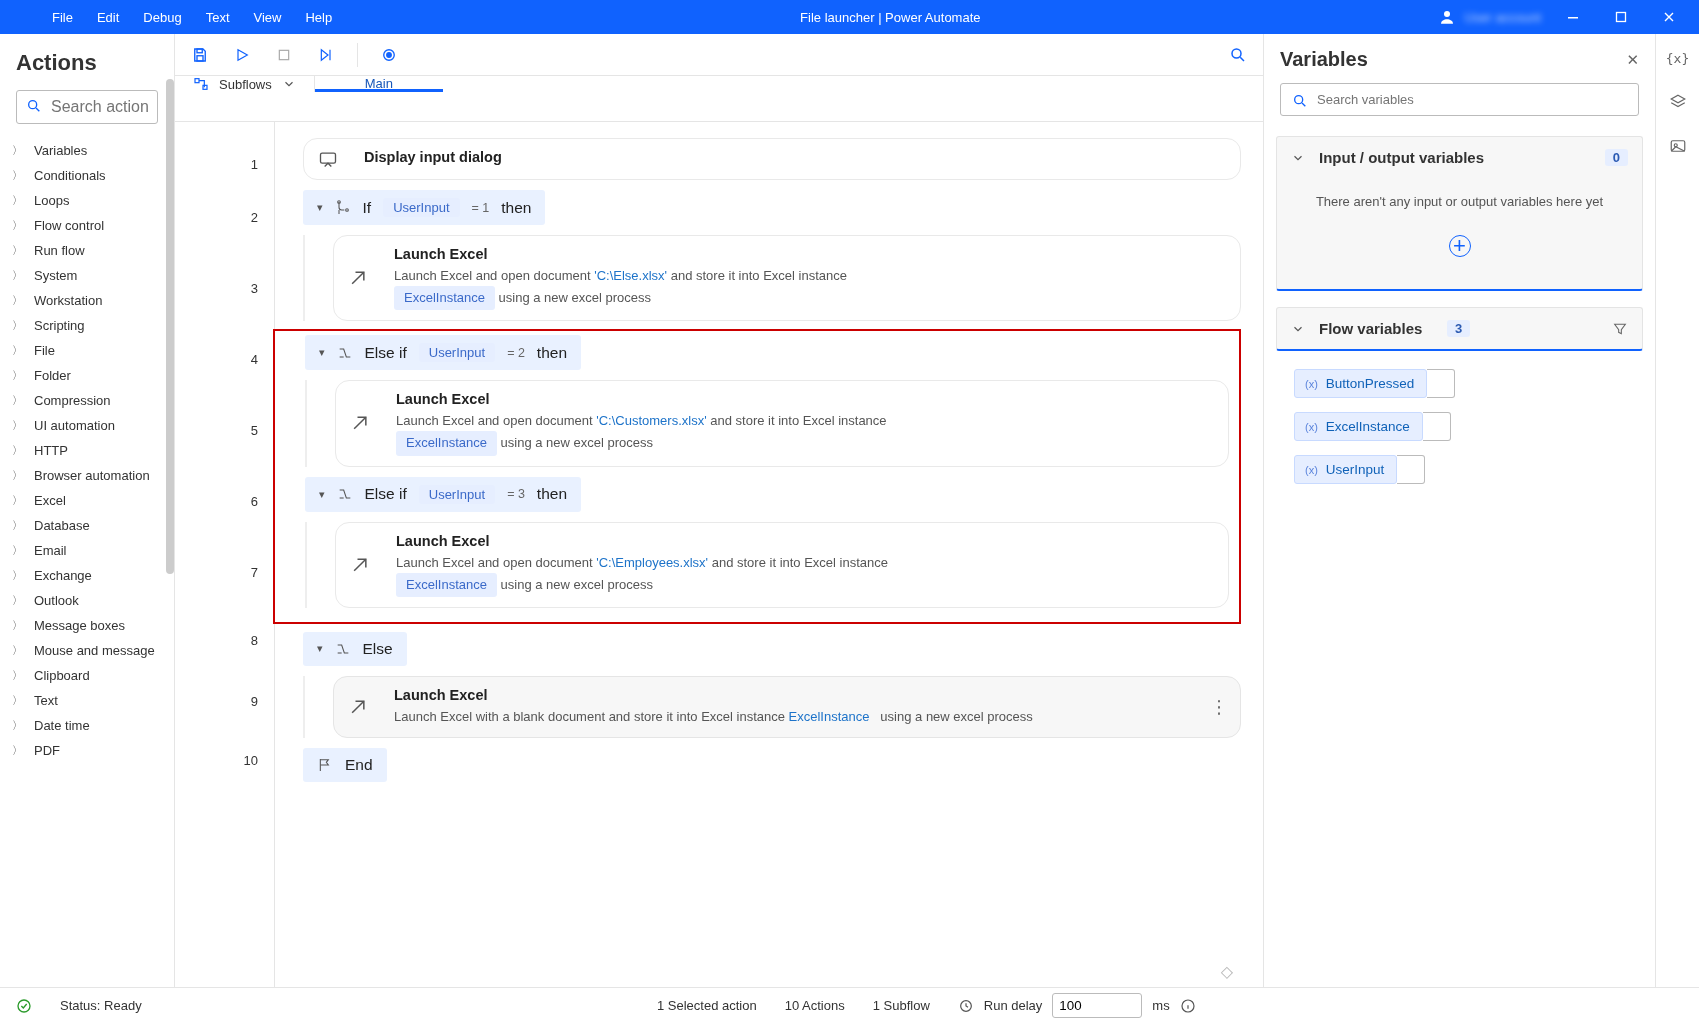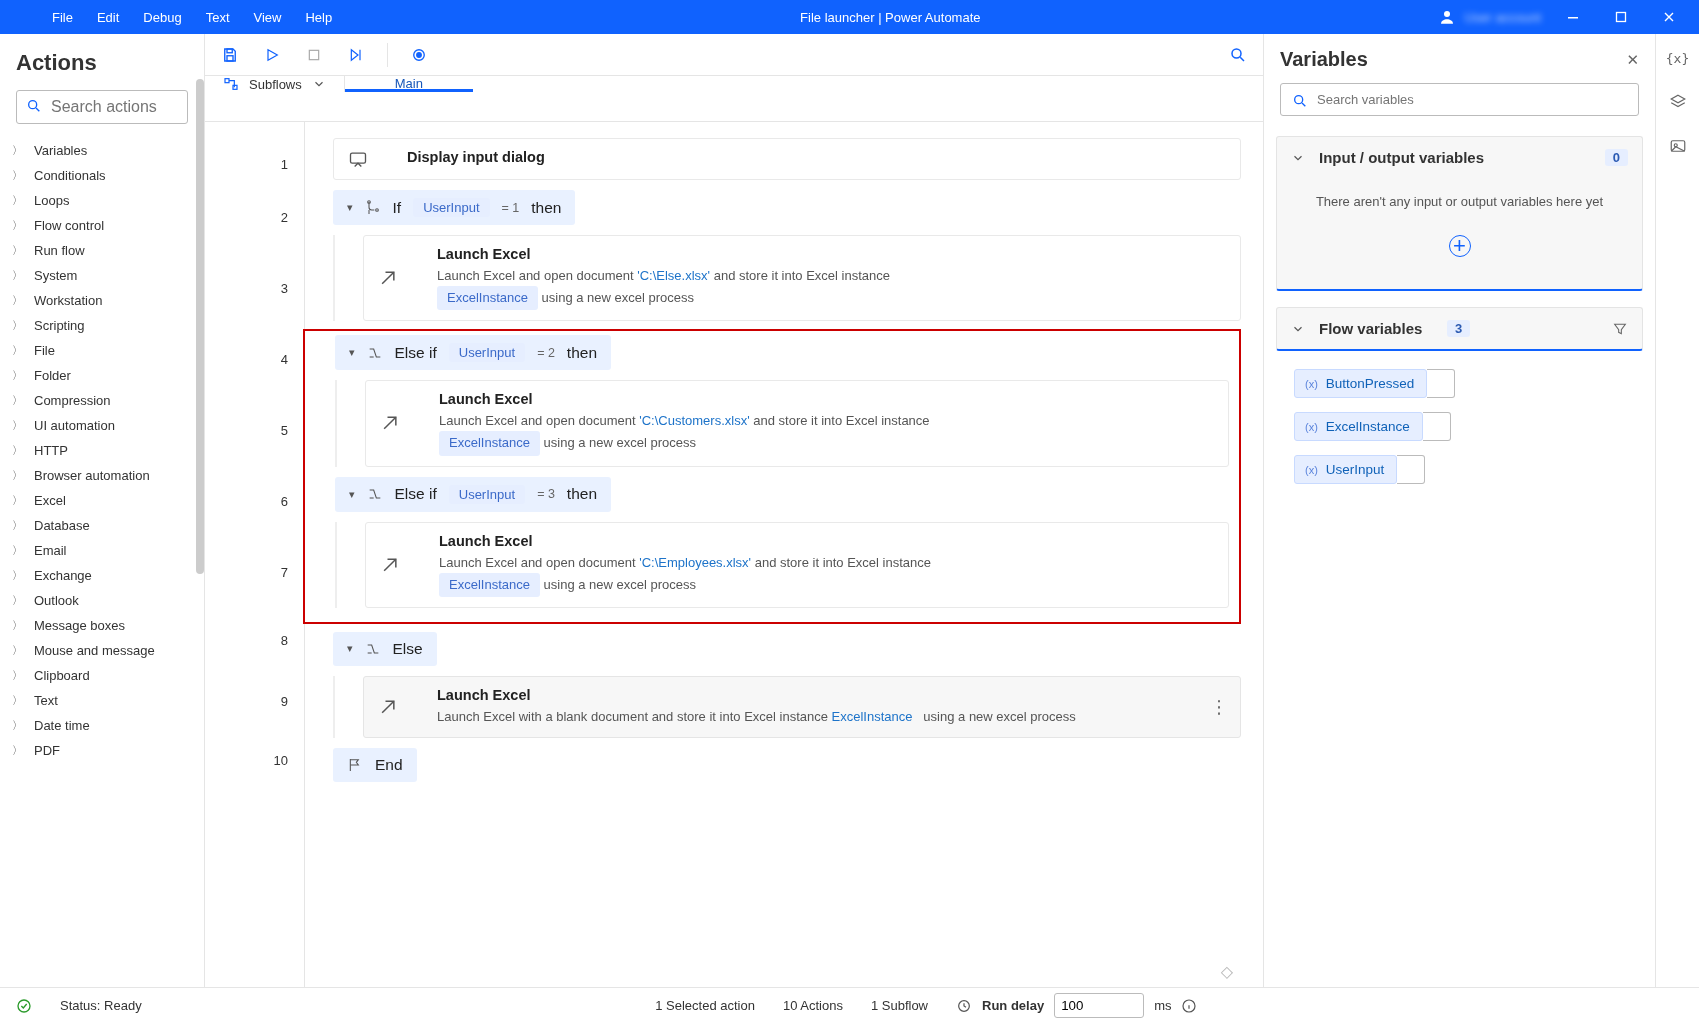--- a/index.html
+++ b/index.html
@@ -13,21 +13,21 @@
 .titlebar .center { flex: 1; text-align: center; font-size: 13px; }
 .titlebar .right { display: flex; align-items: center; }
 .titlebar .winbtn { width: 48px; height: 34px; display: flex; align-items: center; justify-content: center; cursor: pointer; }
 .titlebar .user-icon { width: 22px; height: 22px; display: flex; align-items: center; justify-content: center; margin-right: 6px; }
 .titlebar .username { margin-right: 8px; color: rgba(255,255,255,0.7); filter: blur(3px); }
 
 
 .body { flex: 1; display: flex; min-height: 0; }
 
 
-.actions-panel { width: 205px; border-right: 1px solid #e5e5e5; background: #fff; display: flex; flex-direction: column; position: relative; }
+.actions-panel { width: 175px; border-right: 1px solid #e5e5e5; background: #fff; display: flex; flex-direction: column; position: relative; }
 .actions-panel h1 { font-size: 22px; font-weight: 600; padding: 16px 16px 14px; }
 .actions-search { margin: 0 16px 10px; position: relative; }
 .actions-search input { width: 100%; padding: 7px 8px 7px 34px; border: 1px solid #bbb; border-radius: 3px; font-size: 16px; }
 .actions-search .search-icon { position: absolute; left: 10px; top: 8px; color: #1062fe; }
 .actions-list { flex: 1; overflow-y: auto; padding: 4px 0; }
 .action-group { display: flex; align-items: center; padding: 5px 12px; cursor: pointer; font-size: 13px; }
 .action-group .chev { width: 14px; color: #555; margin-right: 8px; font-size: 11px; }
 .actions-scrollbar-hint { position: absolute; right: 0; top: 45px; height: 495px; width: 8px; background: #ccc; border-radius: 4px; }
 
 
@@ -44,21 +44,21 @@
 .tab { display: flex; align-items: center; padding: 0 50px; cursor: pointer; position: relative; }
 .tab.active { color: #1857b8; }
 .tab.active:after { content: ""; position: absolute; left: 0; right: 0; bottom: -1px; height: 3px; background: #1062fe; }
 
 
 .workspace { flex: 1; display: flex; overflow: auto; background: #fff; }
 .gutter { width: 100px; border-right: 1px solid #e5e5e5; display: flex; flex-direction: column; font-size: 13px; color: #333; }
 .gutter .num { text-align: right; padding-right: 16px; }
 .flow-area { flex: 1; padding: 16px 22px 16px 28px; position: relative; }
 
-.card { background: #fff; border: 1px solid #e9e9e9; border-radius: 3px; padding: 10px 29px; margin-bottom: 10px; position: relative; }
+.card { background: #fff; border: 1px solid #e9e9e9; border-radius: 14px; padding: 10px 16px; margin-bottom: 10px; position: relative; }
 .card .title { font-size: 14.5px; font-weight: 600; color: #222; margin-bottom: 4px; }
 .card .desc { font-size: 13px; color: #555; line-height: 1.55; }
 .card .icon-slot { position: absolute; left: 14px; top: 50%; transform: translateY(-50%); }
 .card .body-area { margin-left: 44px; }
 .var-chip { display: inline-block; background: #e6eeff; color: #3b6ac9; padding: 2px 10px; border-radius: 3px; font-size: 13px; }
 .link-code { color: #1d73c9; }
 
 .block-head { display: inline-flex; align-items: center; gap: 12px; background: #e9f1ff; border-radius: 3px; padding: 8px 14px; font-size: 15.5px; color: #222; margin-bottom: 10px; }
 .block-head .chev { color: #555; font-size: 11px; }
 .block-head .kw { font-weight: 400; }
@@ -587,21 +587,21 @@
   <span>Status: Ready</span>
   <span class="sp"></span>
   <span>1 Selected action</span>
   <span>10 Actions</span>
   <span>1 Subflow</span>
   <div class="run-delay-wrap">
     <svg class="icon16" viewBox="0 0 24 24" fill="none" stroke="#555" stroke-width="1.8">
         <circle cx="12" cy="12" r="8"></circle>
         <path d="M12 8v4l3 2"></path>
       </svg>
-    <span style="font-weight:700">Run delay</span>
+    <span style="font-weight:400">Run delay</span>
     <input class="delay-input" type="number" value="100" style="">
     <span>ms</span>
     <svg class="icon16" viewBox="0 0 24 24" fill="none" stroke="#555" stroke-width="1.8">
         <circle cx="12" cy="12" r="9"></circle>
         <path d="M12 8h.01M12 11v5"></path>
       </svg>
   </div>
   <span class="sp"></span>
 </div>
 

